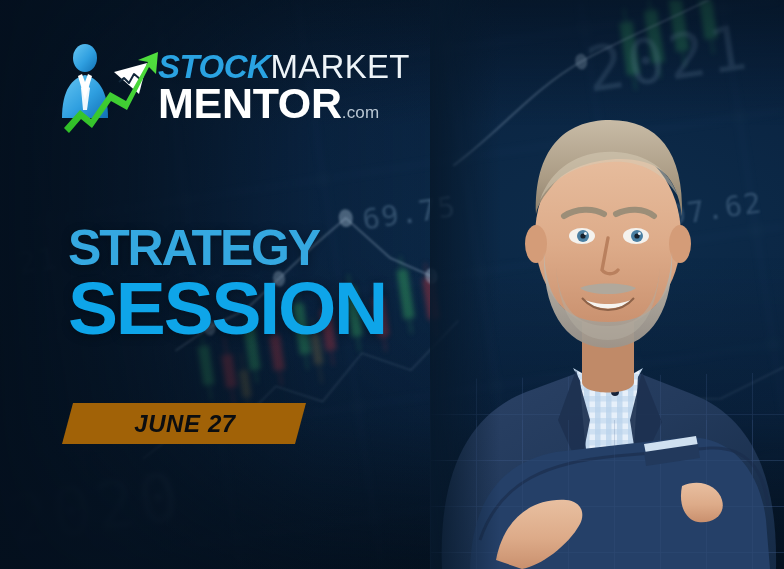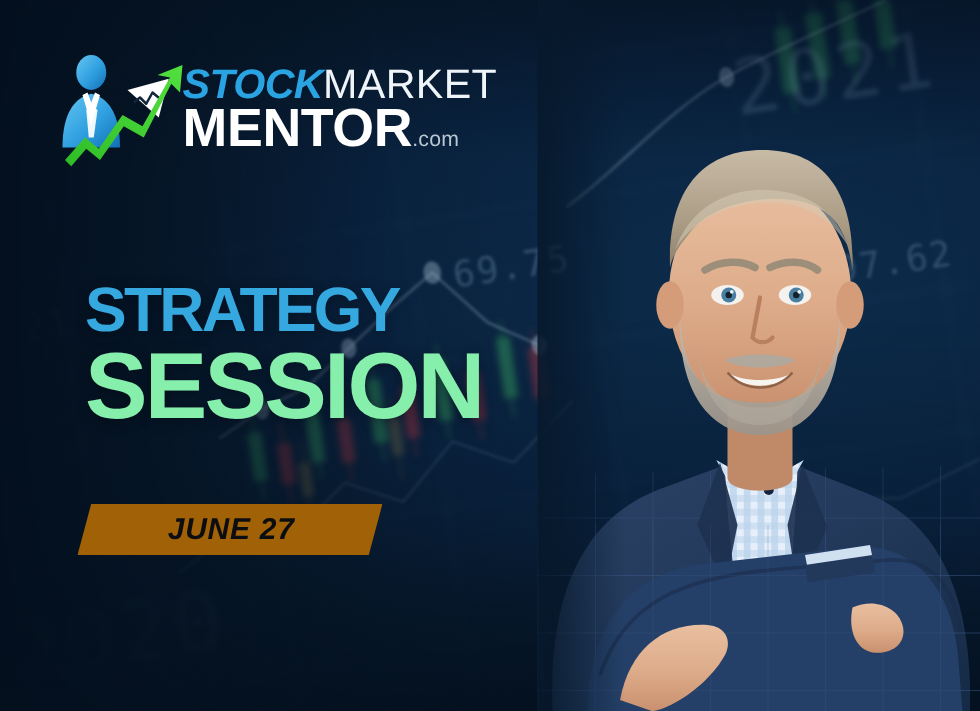--- a/index.html
+++ b/index.html
@@ -66,21 +66,21 @@
     color:rgba(150,185,215,.30);
     filter:blur(1.1px);
   }
   .px-9762{
     left:668px;top:192px;font-size:29px;
     color:rgba(150,185,215,.26);
     filter:blur(1.2px);
   }
 
   
-  .logo{position:absolute;left:36px;top:38px;width:290px;height:98px;}
+  .logo{position:absolute;left:48px;top:38px;width:290px;height:98px;}
   .logo-mark{position:absolute;left:0;top:0;width:122px;height:95px;}
   .logo-type{position:absolute;left:110px;top:13px;}
   .lt-row{display:block;line-height:.96;white-space:nowrap;}
   .lt-stock{
     font-size:33px;font-weight:bold;font-style:italic;color:#2aa3e2;
     letter-spacing:-.5px;
   }
   .lt-market{
     font-size:33px;font-weight:300;color:#eef4f8;letter-spacing:.3px;
     font-family:"Liberation Sans", sans-serif;
@@ -94,21 +94,21 @@
 
   
   .headline{position:absolute;left:68px;top:226px;}
   .h-strategy{
     display:block;font-size:50px;font-weight:bold;line-height:.88;
     color:#35a8e0;letter-spacing:-2.2px;
     text-shadow:0 2px 10px rgba(0,0,0,.35);
   }
   .h-session{
     display:block;font-size:75px;font-weight:bold;line-height:.92;
-    color:#86efac;letter-spacing:-2.2px;margin-top:4px;
+    color:#0ea5e9;letter-spacing:-2.2px;margin-top:4px;
     text-shadow:0 2px 10px rgba(0,0,0,.35);
   }
 
   
   .badge{
     position:absolute;left:62px;top:403px;width:244px;height:41px;
     background:#a16207;
     clip-path:polygon(11px 0, 244px 0, 233px 41px, 0 41px);
     display:flex;align-items:center;justify-content:center;
     box-shadow:0 3px 14px rgba(0,0,0,.30);

